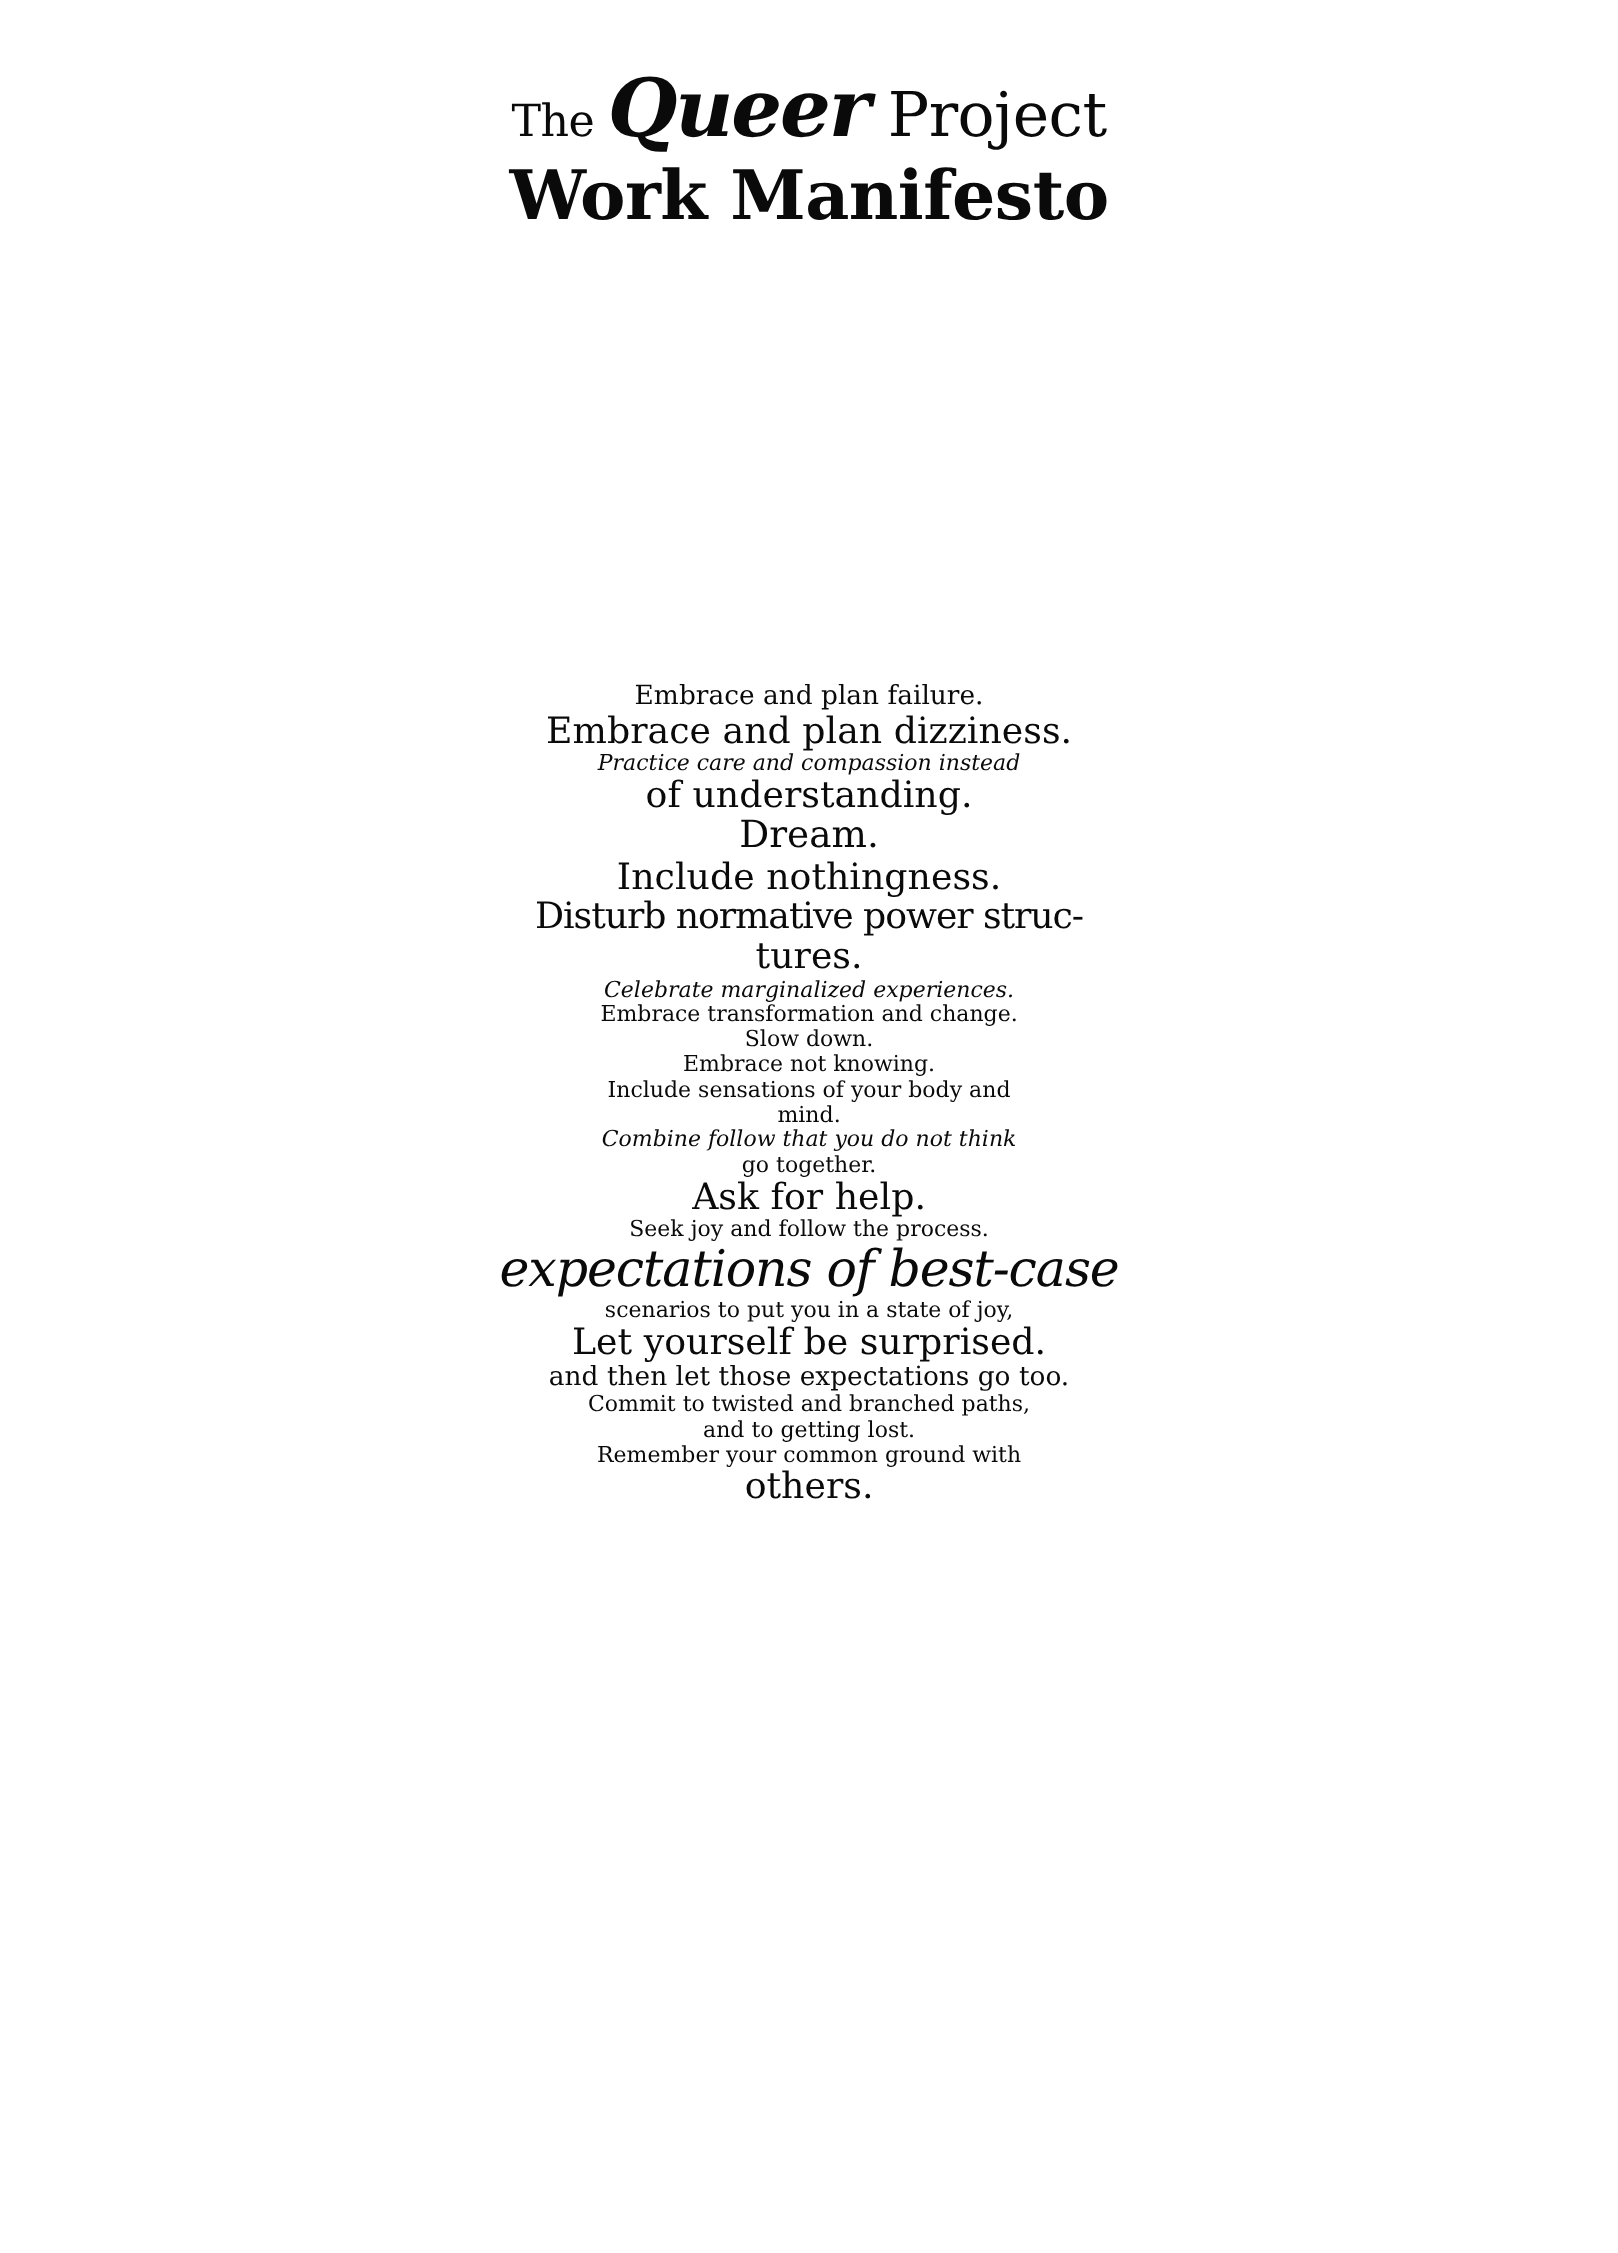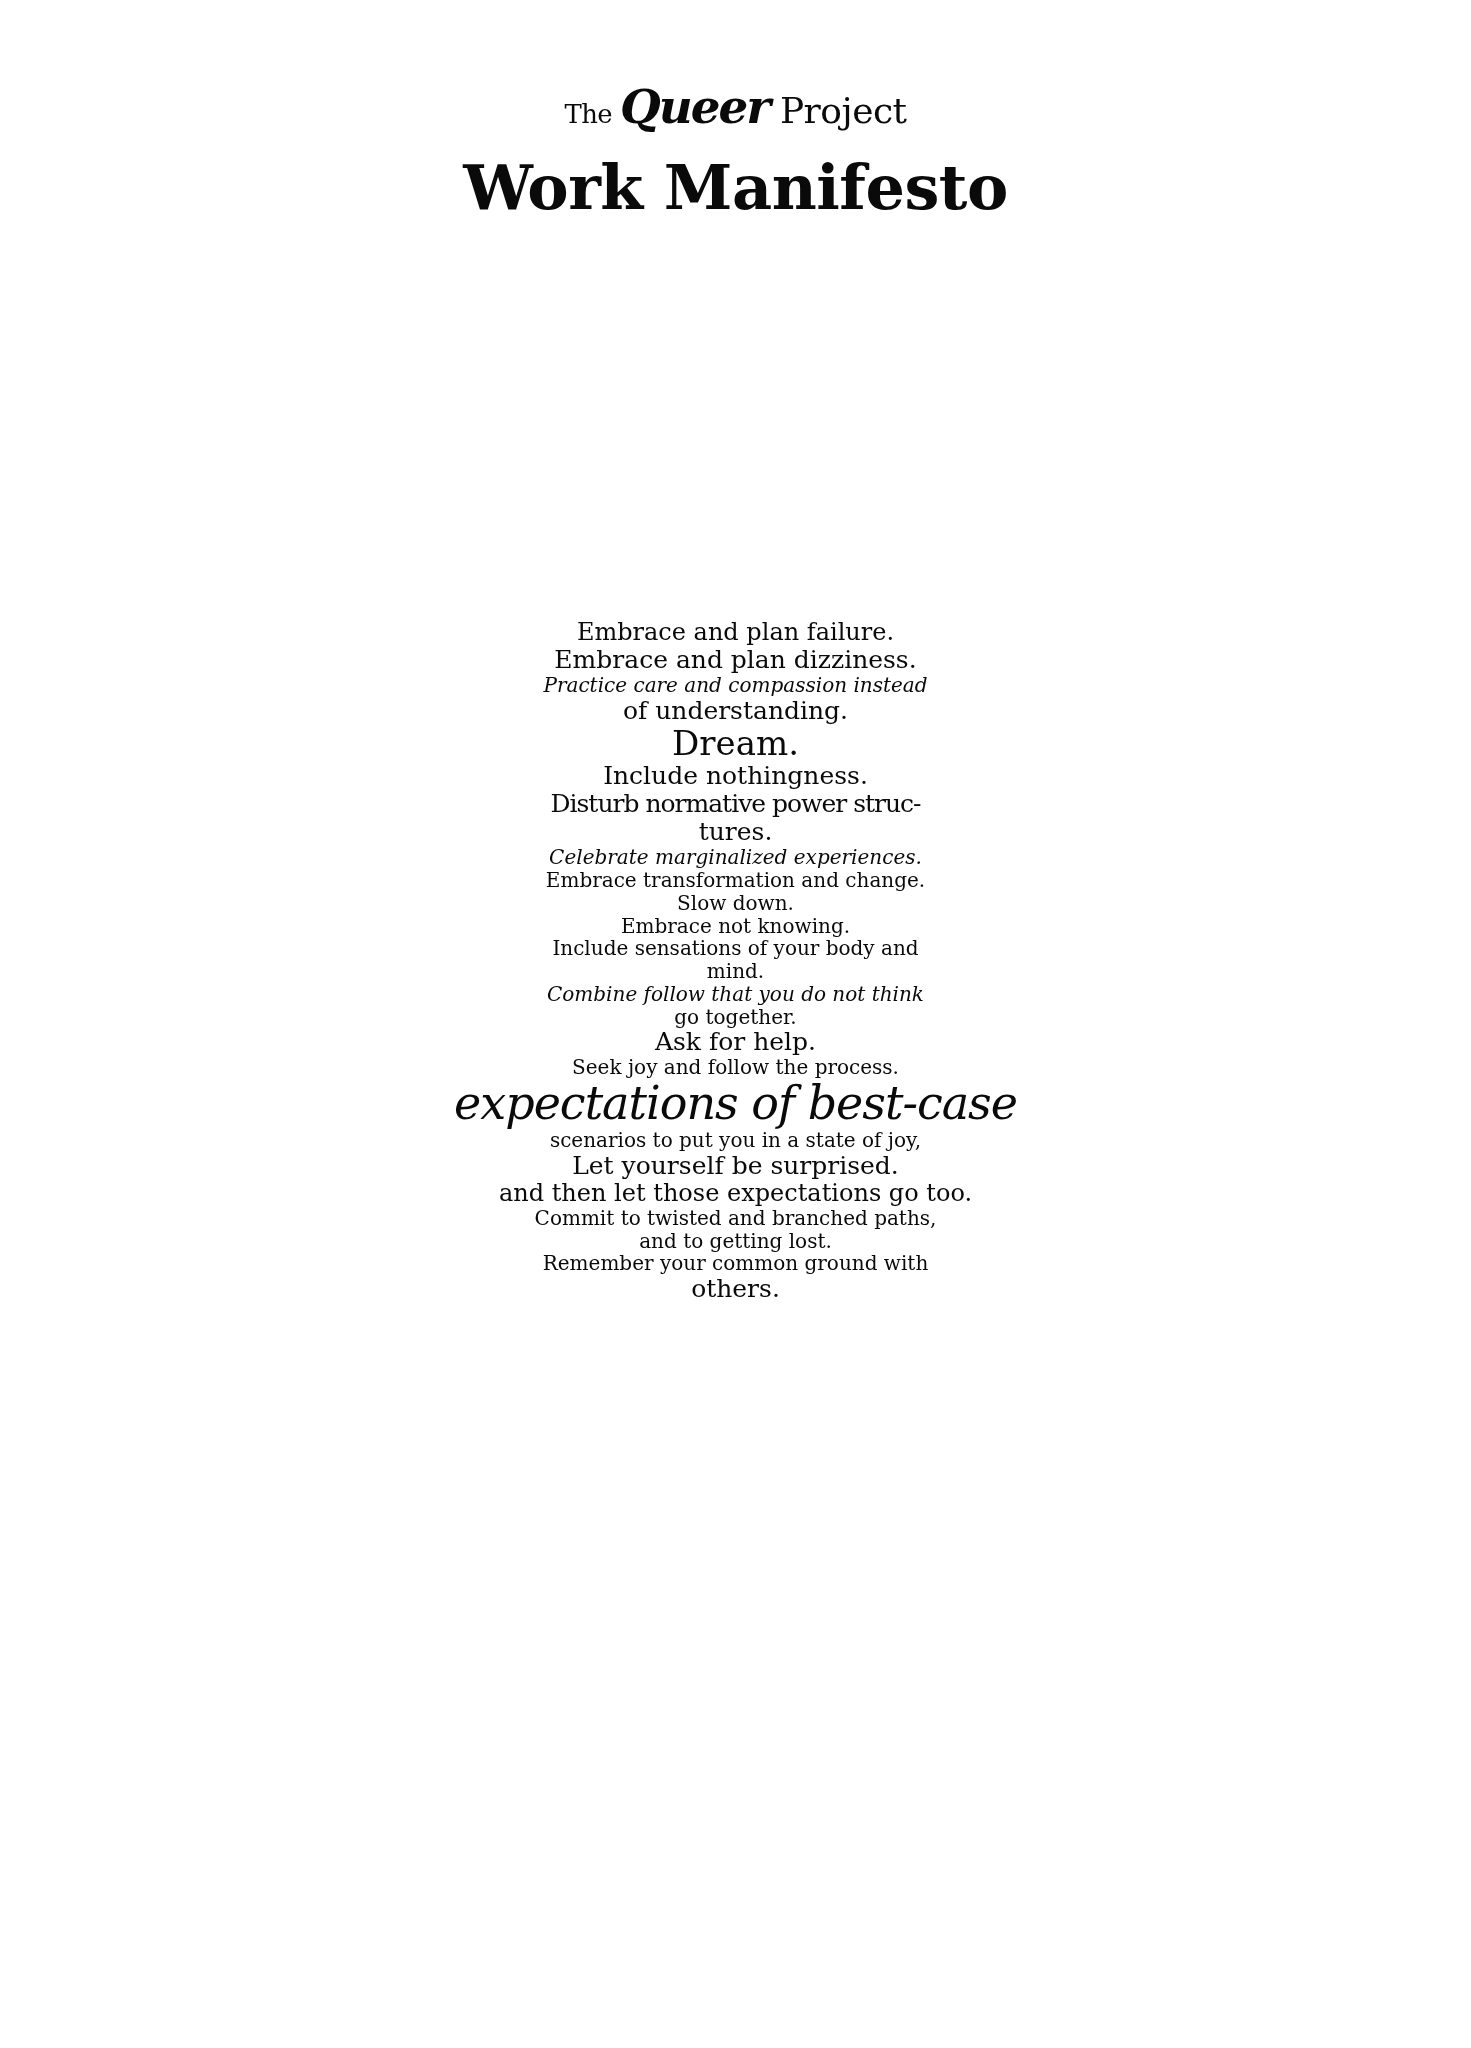--- a/index.html
+++ b/index.html
@@ -30,22 +30,22 @@
     width: 1471px;
     text-align: center;
   }
   .title-line {
     display: block;
     white-space: nowrap;
     font-family: "DejaVu Serif", serif;
     color: #0a0a0a;
   }
   .title-line-1 {
-    font-size: 36px;
-    line-height: 74px;
+    font-size: 56px;
+    line-height: 60px;
     letter-spacing: -0.5px;
   }
   .title-line-2 {
     font-size: 62px;
     line-height: 74px;
     letter-spacing: -0.5px;
     font-weight: bold;
   }
   .t-small {
     font-size: 0.72em;
@@ -74,21 +74,21 @@
     display: block;
     line-height: 1.04;
     margin: 0;
     padding: 0;
     color: #0a0a0a;
     text-align: center;
   }
   .line + .line { margin-top: 2px; }
   .w-s  { font-size: 24px; margin-top: 20px; }
   .w-m  { font-size: 20px; }
-  .w-l  { font-size: 25px; }
+  .w-l  { font-size: 33px; }
   .w-xl { font-size: 46px; }
   .w-xxl{ font-size: 34px; }
 
   .it { font-style: italic; }
   .tight { letter-spacing: -1px; }
 
   .line span { white-space: pre; }
 </style>
 </head>
 <body>

